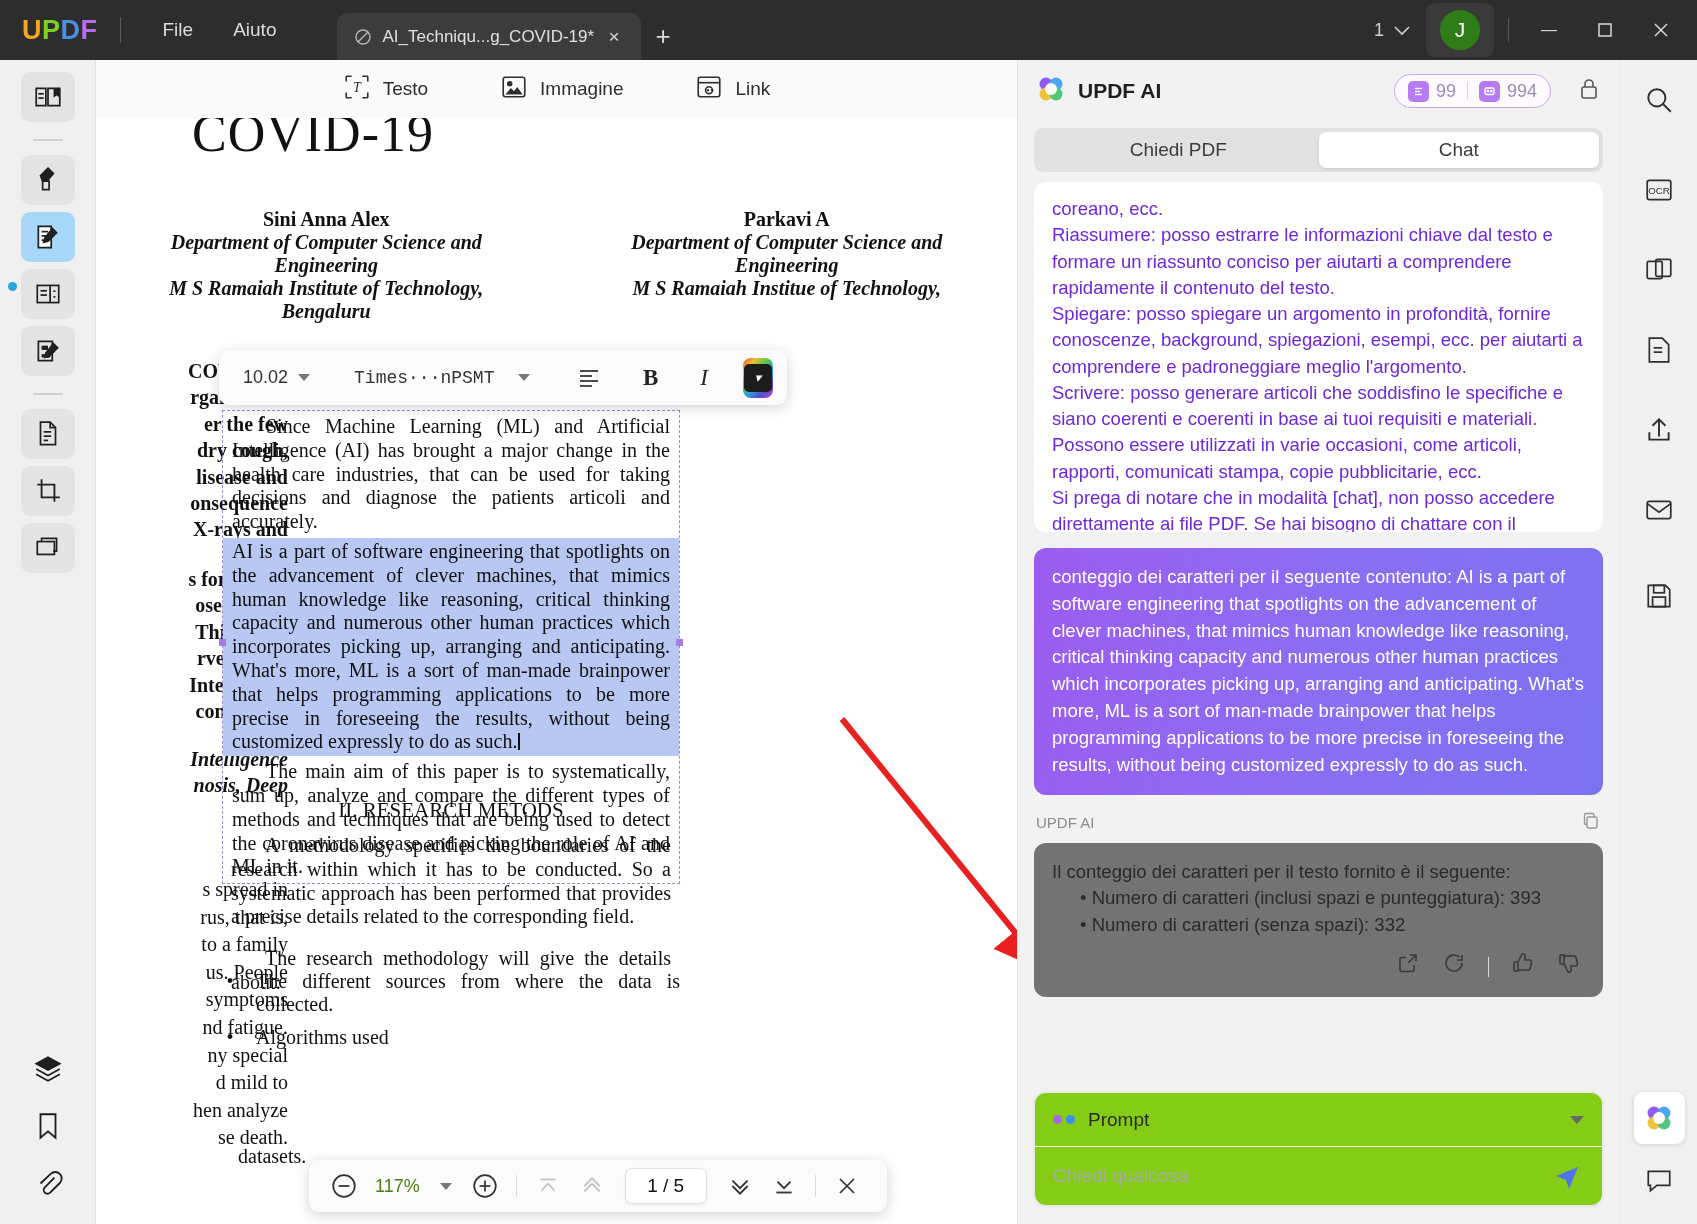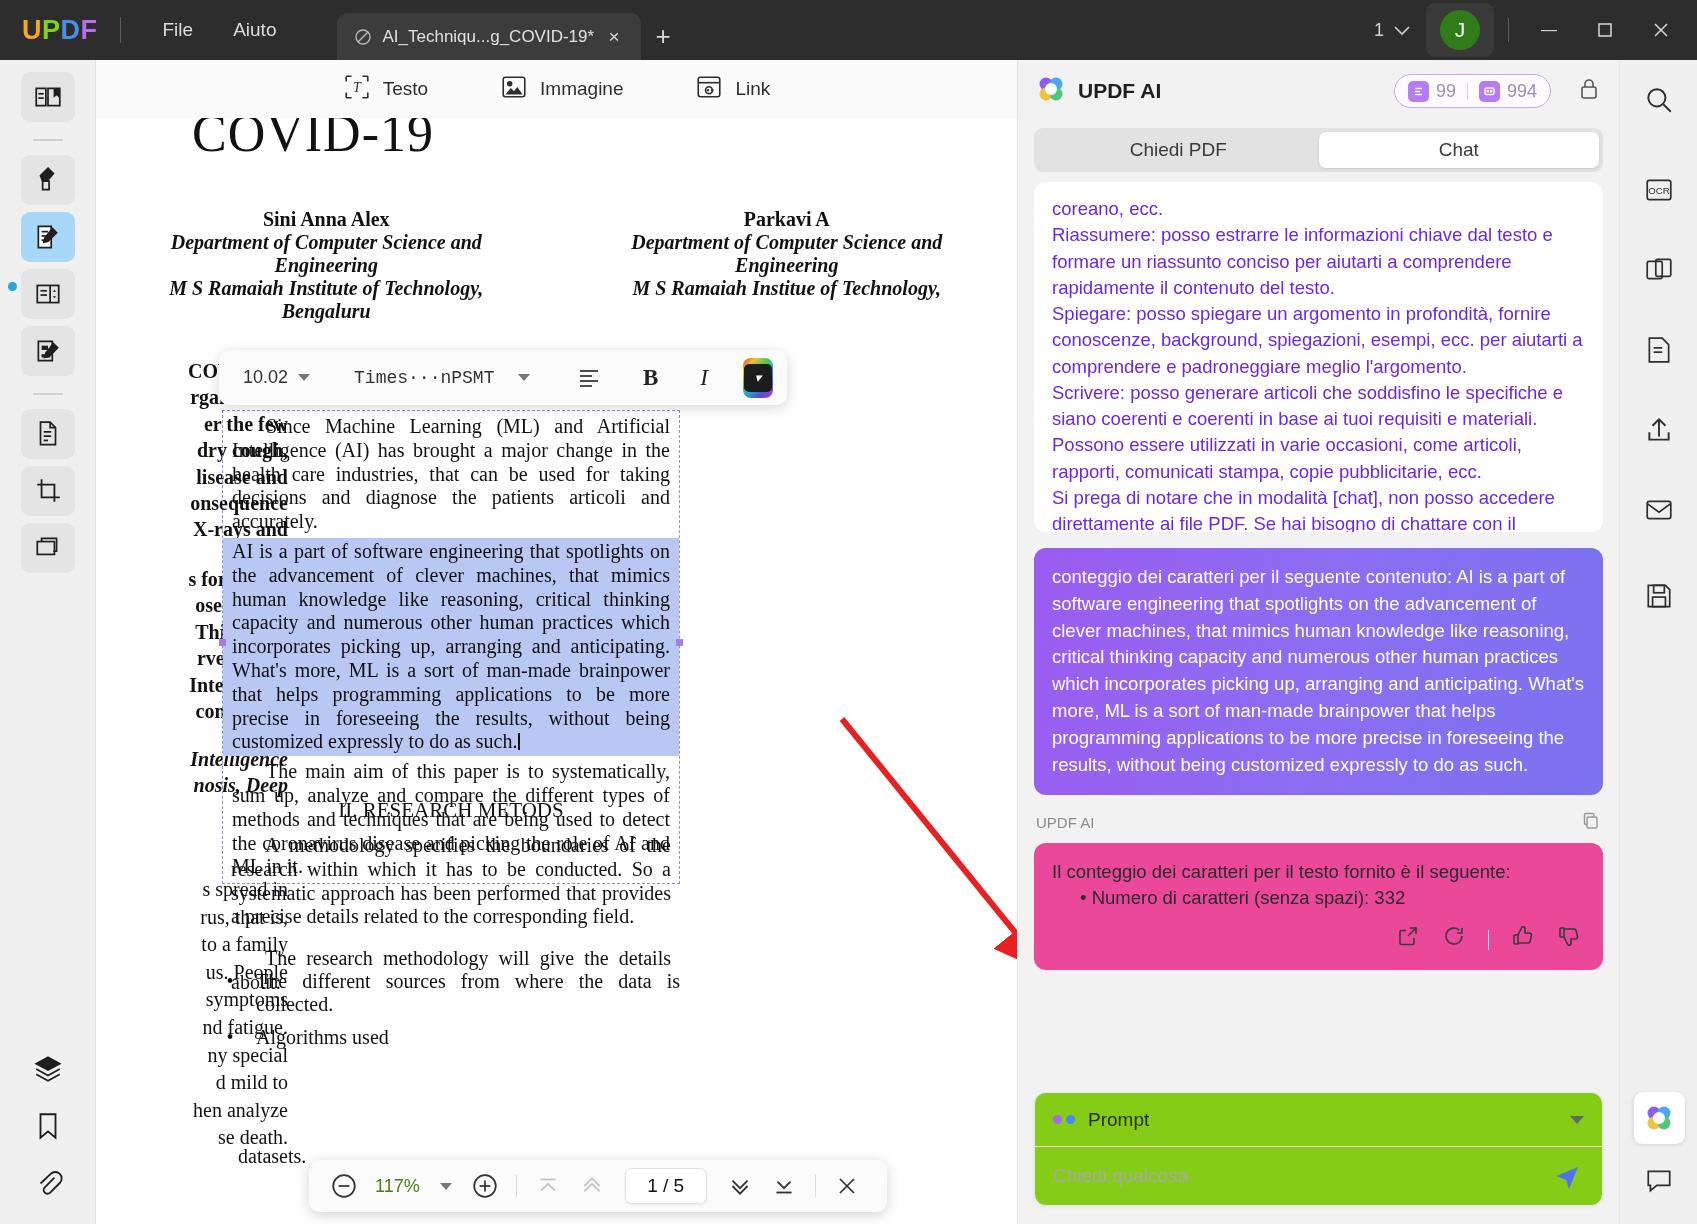--- a/index.html
+++ b/index.html
@@ -161,21 +161,21 @@
   .chat { flex:1; overflow:hidden; padding:10px 16px 0; position:relative; }
   .bubble-ai { background:#fff; border-radius:12px; padding:14px 18px; font-size:18.5px;
     color:#6d28d9; line-height:1.42; }
   .bubble-ai.clip { max-height:350px; overflow:hidden; }
   .bubble-user { background:linear-gradient(100deg,#9b5cf0 0%,#8b6ef2 50%,#7b72f0 100%);
     color:#fff; border-radius:12px; padding:16px 18px; font-size:18.5px; line-height:1.45;
     margin-top:16px; }
   .ai-label-row { display:flex; align-items:center; margin:16px 2px 8px; }
   .ai-label { font-size:15px; color:#8c8c8c; }
   .copy-ico { margin-left:auto; color:#999; }
-  .bubble-resp { background:#ec4899; border-radius:12px; padding:16px 18px 10px; font-size:18.5px;
+  .bubble-resp { background:#737373; border-radius:12px; padding:16px 18px 10px; font-size:18.5px;
     color:#2a2a2a; line-height:1.45; }
   .bullet-line { margin-left:28px; }
   .resp-actions { display:flex; align-items:center; justify-content:flex-end; gap:22px;
     padding:12px 4px 4px; color:#3a3a3a; }
   .resp-actions .asep { width:1px;height:20px;background:#dcdcdc; }
 
   .prompt-wrap { margin:10px 16px 18px; background:#84cc16; border:1px solid #e6e6e6;
     border-radius:12px; box-shadow:0 1px 4px rgba(0,0,0,.05); }
   .prompt-row { height:54px; display:flex; align-items:center; padding:0 18px; gap:13px;
     border-bottom:1px solid #f0f0f0; }
@@ -613,20 +613,23 @@
         <span class="copy-ico">
           <svg width="20" height="20" viewBox="0 0 20 20" fill="none" stroke="#999" stroke-width="1.4">
               <rect x="6" y="6" width="10" height="11" rx="1.5"></rect>
               <path d="M13 6V4a1.5 1.5 0 00-1.5-1.5H5A1.5 1.5 0 003.5 4v8A1.5 1.5 0 005 13.5h1"></path>
             </svg>
         </span>
       </div>
 
       <div class="bubble-resp">
         <div>Il conteggio dei caratteri per il testo fornito è il seguente:</div>
+        <div class="bullet-line">
+          • <span>Numero di caratteri (inclusi spazi e punteggiatura): 393</span>
+        </div>
         <div class="bullet-line">
           • <span>Numero di caratteri (senza spazi): 332</span>
         </div>
         <div class="resp-actions">
           <span>
             <svg width="24" height="24" viewBox="0 0 24 24" fill="none" stroke="#3a3a3a" stroke-width="1.6">
                 <path d="M14 4h6v6"></path>
                 <path d="M20 4l-8 8"></path>
                 <path d="M18 14v5a1.5 1.5 0 01-1.5 1.5h-11A1.5 1.5 0 014 19V8a1.5 1.5 0 011.5-1.5H10"></path>
               </svg>

